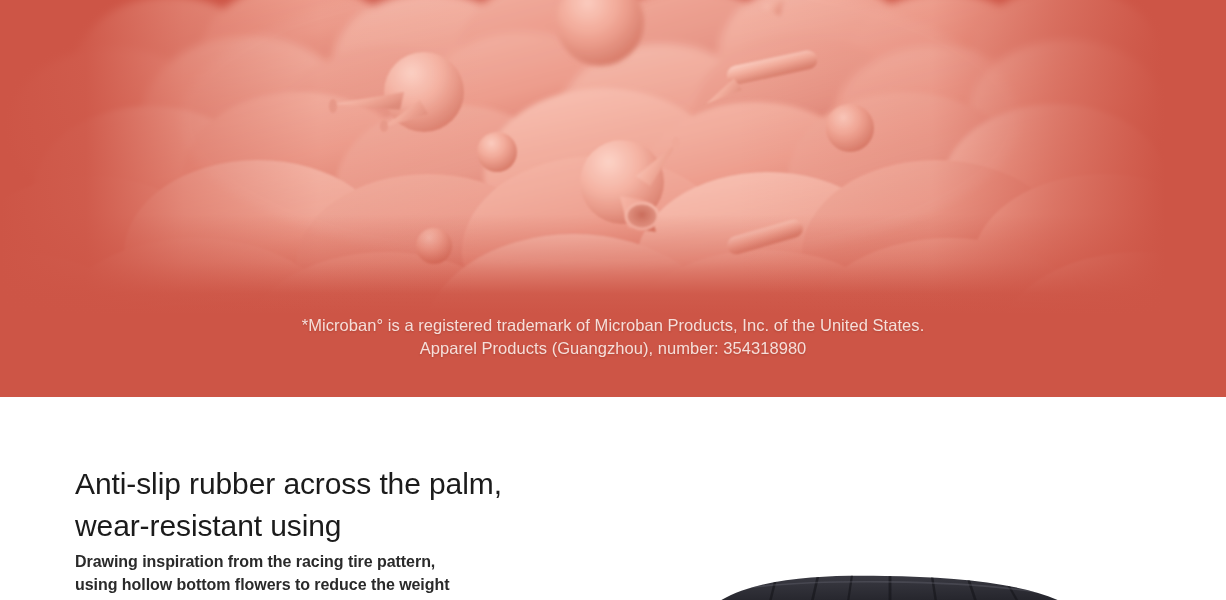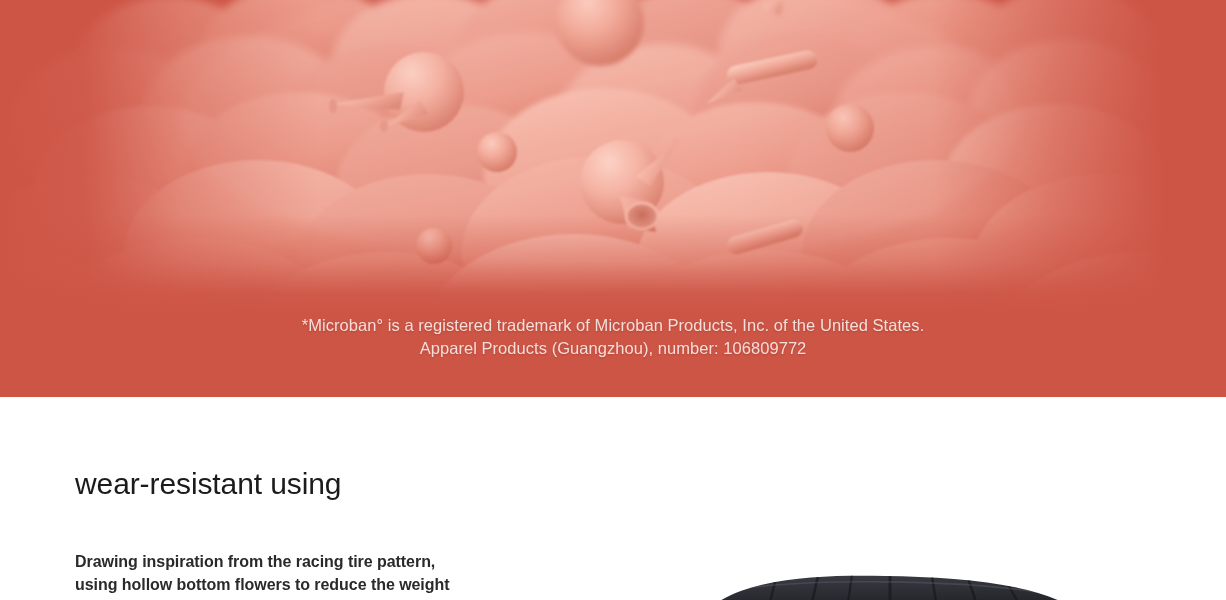--- a/index.html
+++ b/index.html
@@ -330,27 +330,28 @@
         </g>
 
         <ellipse cx="600" cy="120" rx="420" ry="150" fill="#ffffff" opacity="0.055" filter="url(#blurFar)"></ellipse>
       </svg>
     </div>
 
     <div class="hero-vignette"></div>
 
     <div class="disclaimer">
       <span class="dline">*Microban° is a registered trademark of Microban Products, Inc. of the United States.</span>
-      <span class="dline">Apparel Products (Guangzhou), number: 106809772</span>
+      <span class="dline">Apparel Products (Guangzhou), number: 354318980</span>
     </div>
   </div>
 
   <div class="content">
 
     <div class="headline">
+      <span class="hline">Anti-slip rubber across the palm,</span>
       <span class="hline">wear-resistant using</span>
     </div>
 
     <div class="subcopy">
       <span class="sline">Drawing inspiration from the racing tire pattern,</span>
       <span class="sline">using hollow bottom flowers to reduce the weight</span>
     </div>
   </div>
 
   <div class="product-image">

